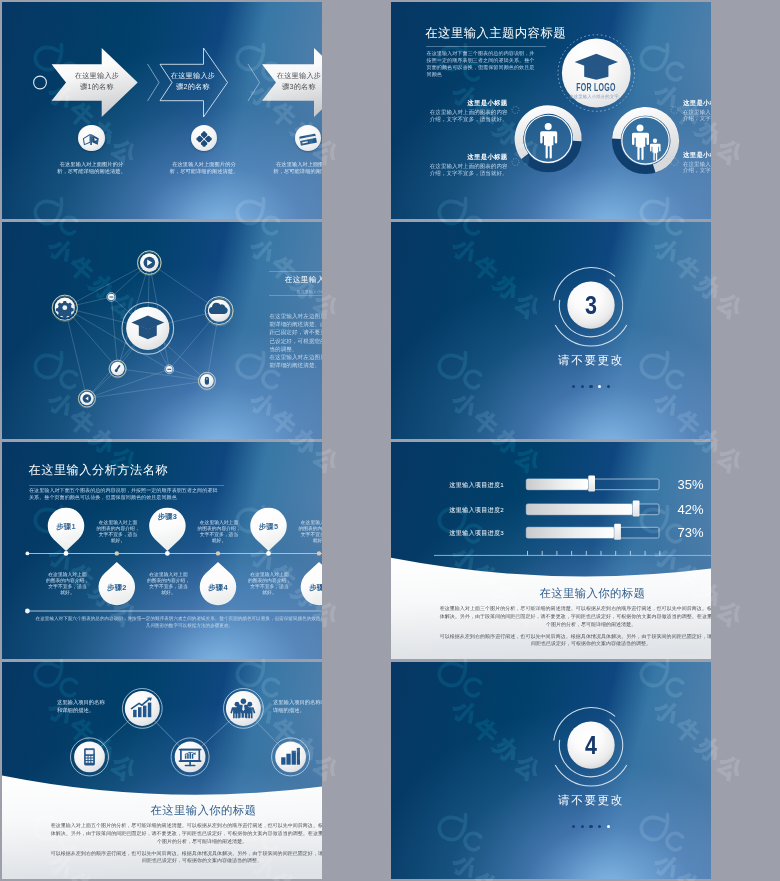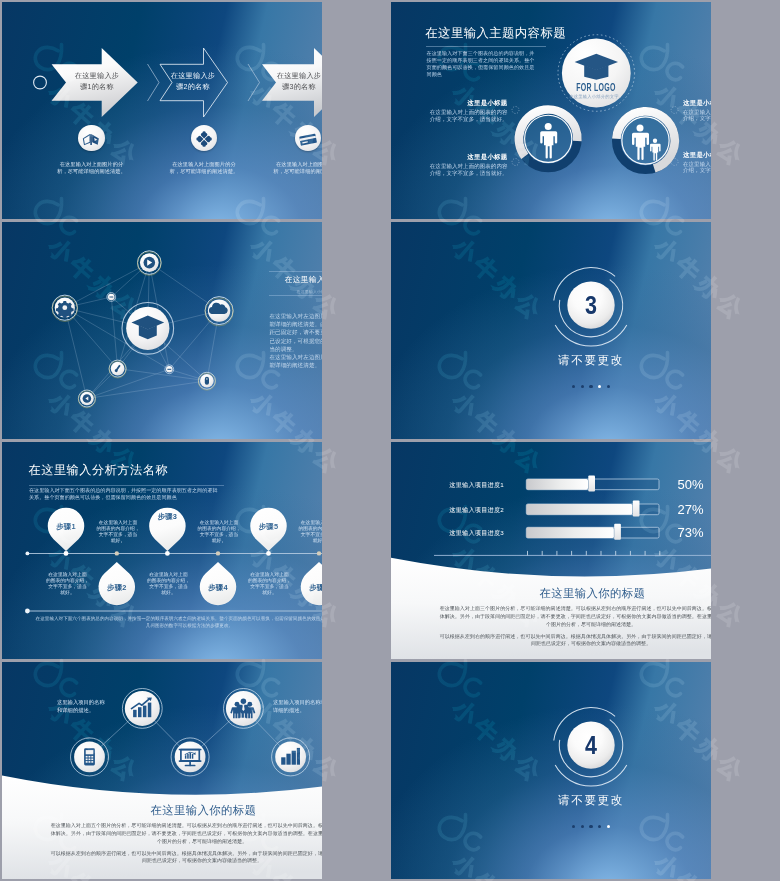--- a/index.html
+++ b/index.html
@@ -508,22 +508,22 @@
           <line x1="224.7" y1="108.9" x2="224.7" y2="113.4" stroke="#d6e3f0" stroke-width=".8"></line>
           <line x1="239.4" y1="108.9" x2="239.4" y2="113.4" stroke="#d6e3f0" stroke-width=".8"></line>
           <line x1="254.1" y1="108.9" x2="254.1" y2="113.4" stroke="#d6e3f0" stroke-width=".8"></line>
           <line x1="268.8" y1="108.9" x2="268.8" y2="113.4" stroke="#d6e3f0" stroke-width=".8"></line>
         </g>
     <path d="M0 115.7 Q 193.5 153.1, 387 115.7 L387 217 L0 217 Z" fill="url(#waveG)"></path>
   </svg>
   <div class="abs s6lab" style="top:38.5px">这里输入项目进度1</div>
   <div class="abs s6lab" style="top:63.5px">这里输入项目进度2</div>
   <div class="abs s6lab" style="top:86.8px">这里输入项目进度3</div>
-  <div class="abs s6pct" style="top:34.5px">50%</div>
-  <div class="abs s6pct" style="top:59.5px">27%</div>
+  <div class="abs s6pct" style="top:34.5px">35%</div>
+  <div class="abs s6pct" style="top:59.5px">42%</div>
   <div class="abs s6pct" style="top:82.8px">73%</div>
   <div class="abs s6ftitle">在这里输入你的标题</div>
   <div class="abs s6fbody">
     <p>在这里输入对上面三个图片的分析，尽可能详细的阐述清楚。可以根据从左到右的顺序进行阐述，也可以先中间后两边。根据具体情况具体解决。另外，由于段落间的间距已固定好，请不要更改，字间距也已设定好，可根据你的文案内容做适当的调整。在这里输入对上面三个图片的分析，尽可能详细的阐述清楚。</p>
     <p>可以根据从左到右的顺序进行阐述，也可以先中间后两边。根据具体情况具体解决。另外，由于段落间的间距已固定好，请不要更改，字间距也已设定好，可根据你的文案内容做适当的调整。</p>
   </div>
 </div>
 <div class="slide c0 r3">
   <svg class="abs" width="387" height="217" viewBox="0 0 387 217">
     <defs>

